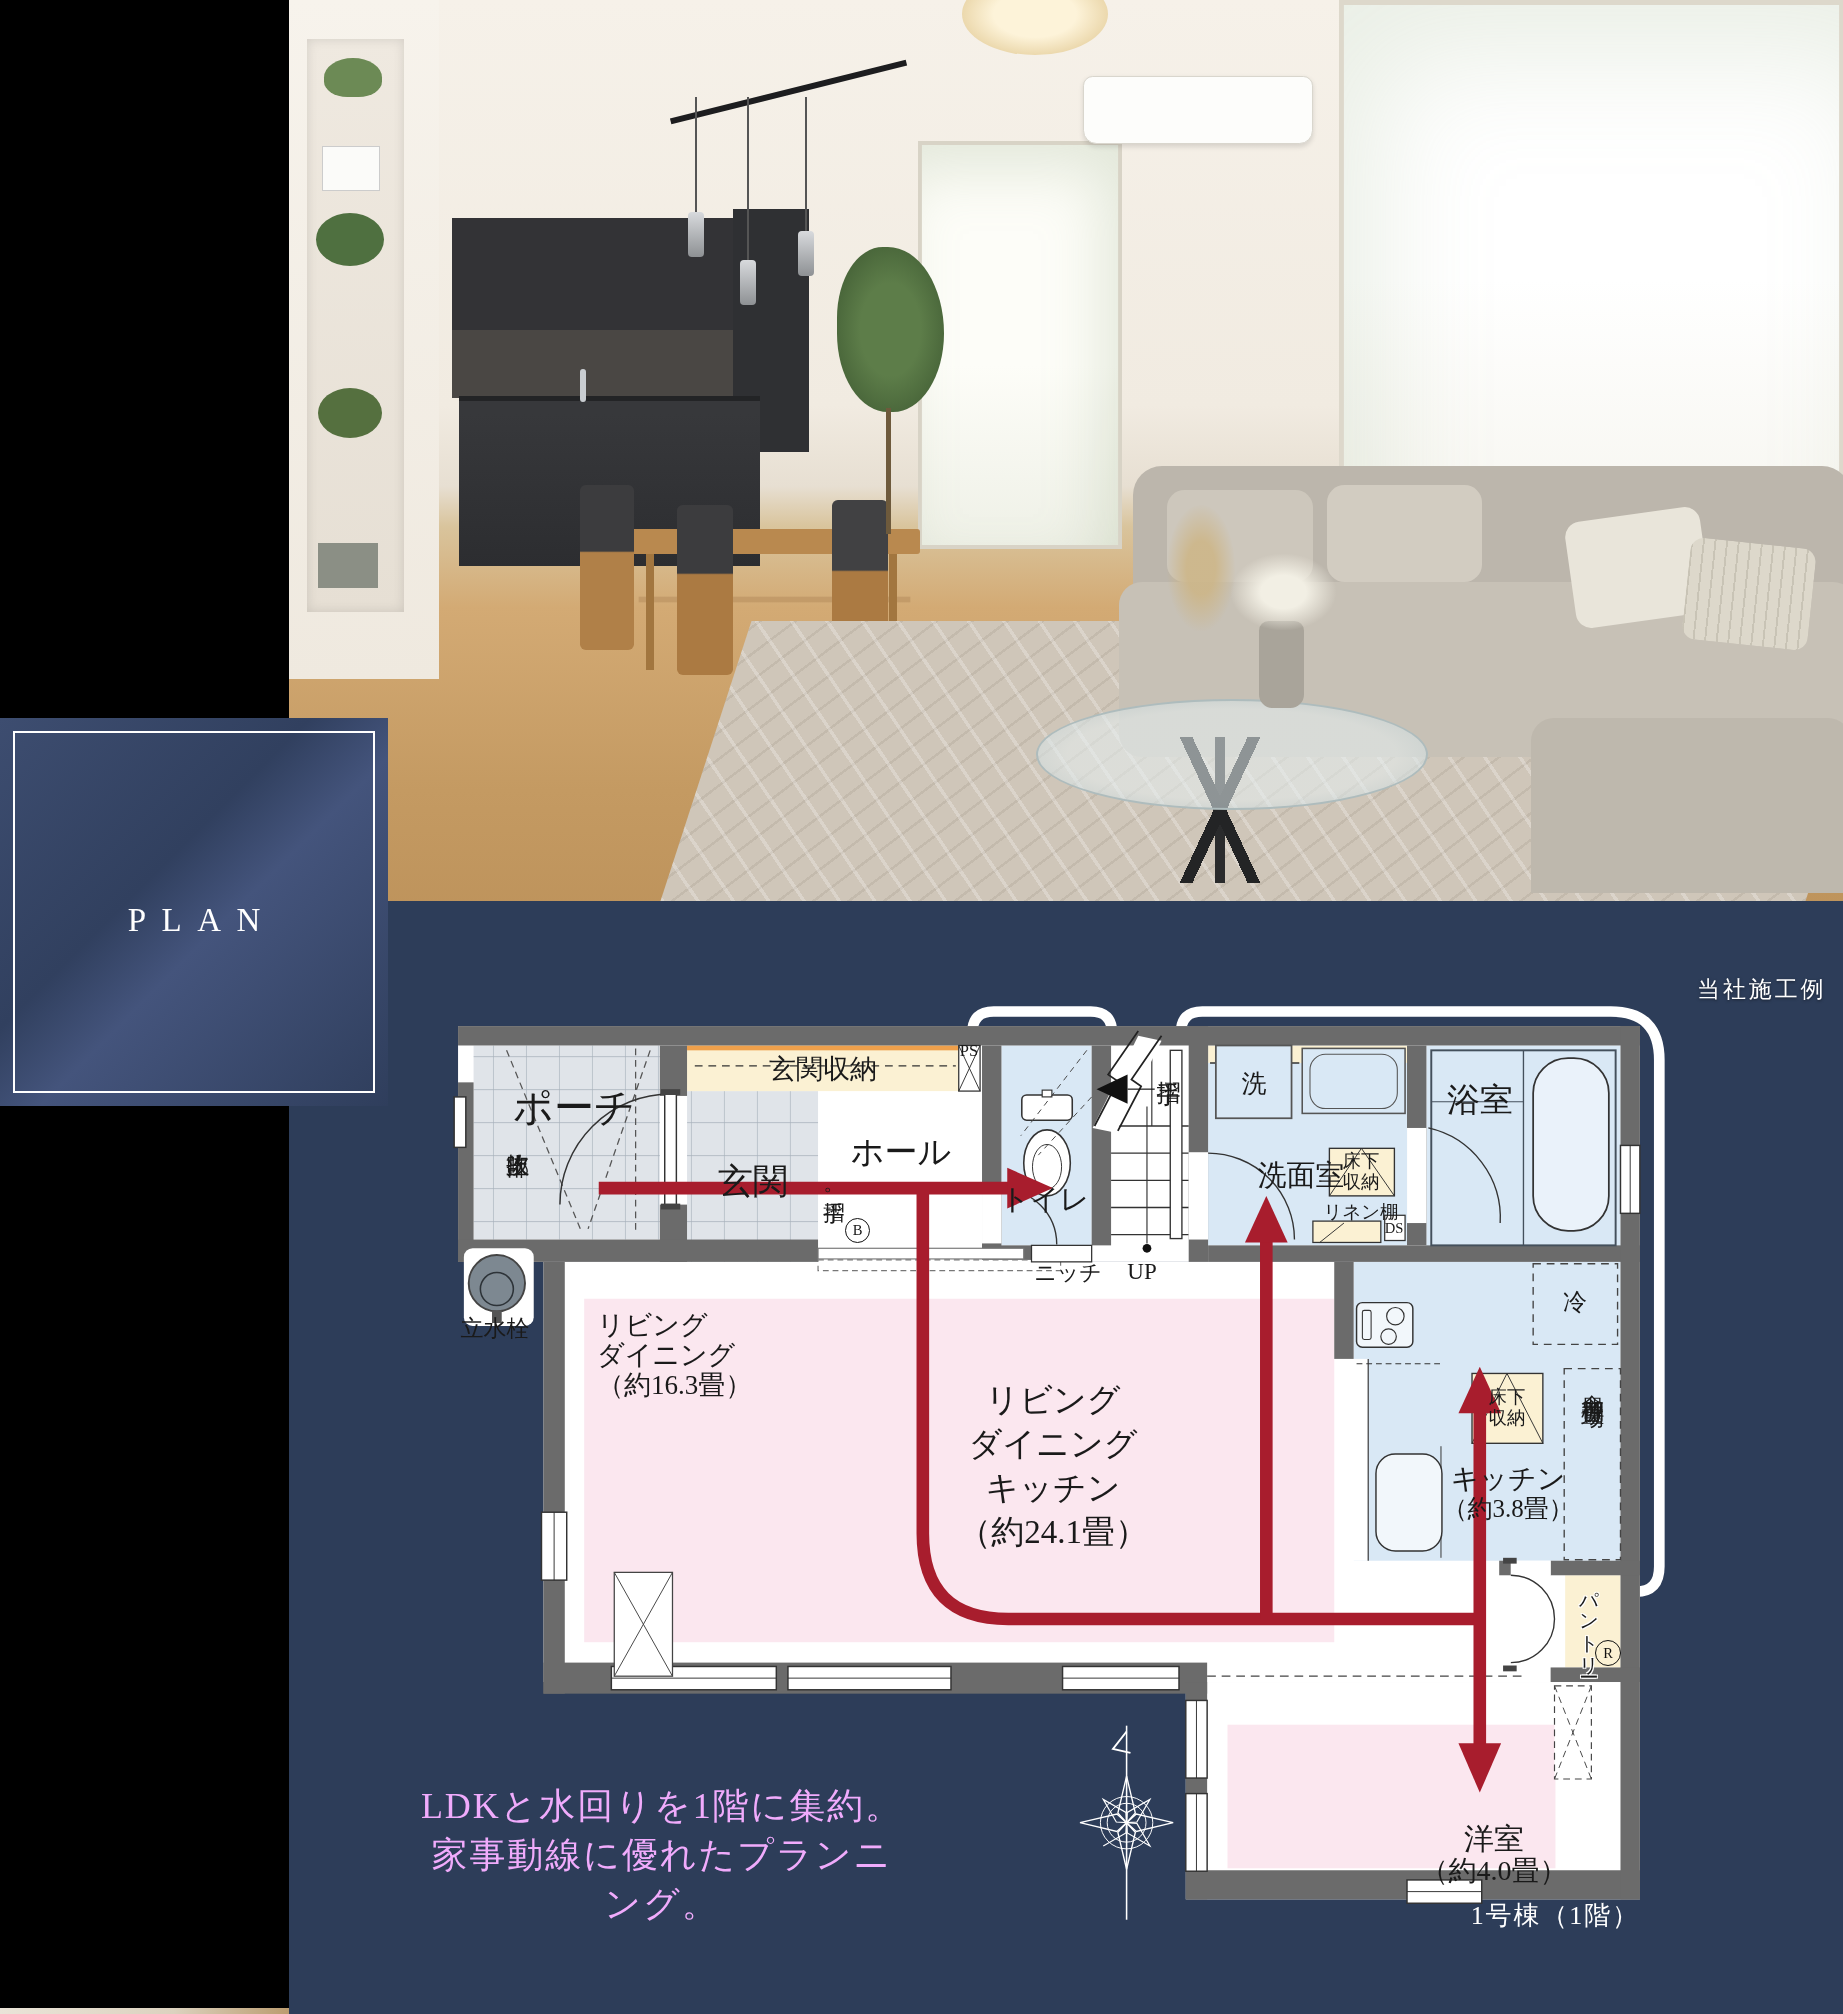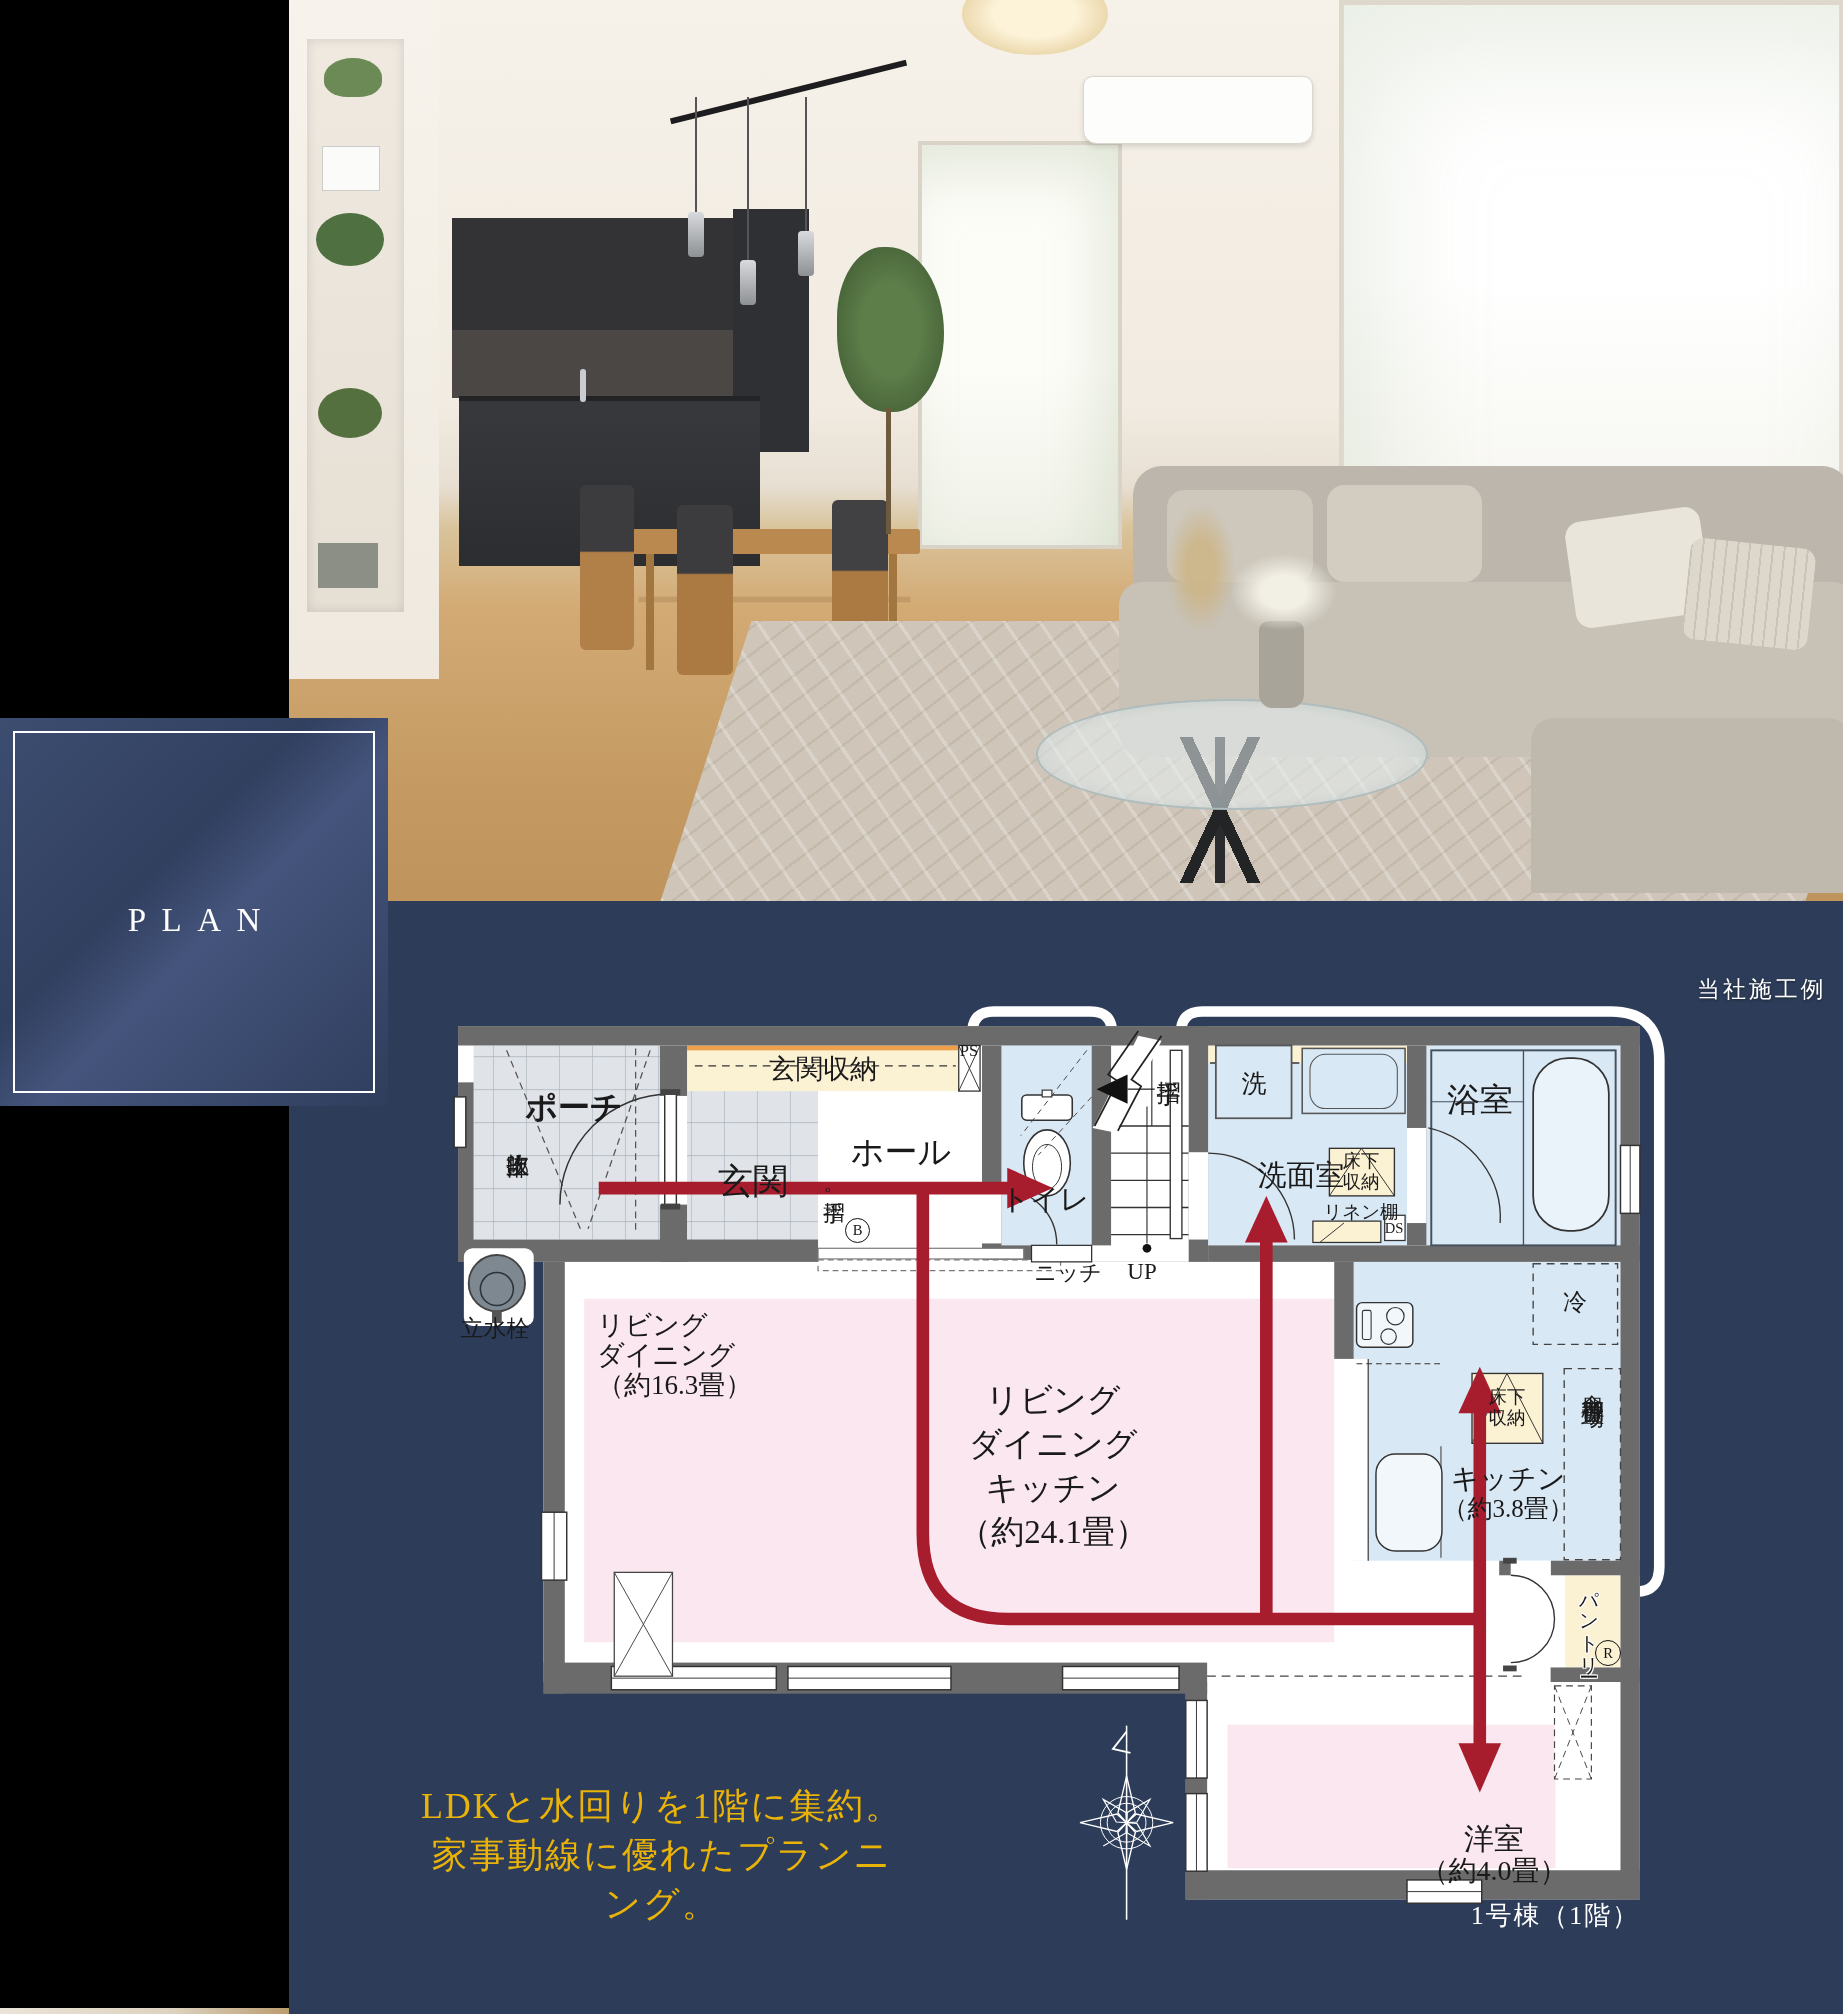--- a/index.html
+++ b/index.html
@@ -28,21 +28,21 @@
   .plan svg{position:absolute;left:0;top:0;}
   .lbl{position:absolute;color:#1a1a1a;line-height:1.1;white-space:nowrap;z-index:5;
        font-family:"Liberation Serif","DejaVu Serif",serif;}
   .c{transform:translate(-50%,-50%);} 
   .cx{transform:translateX(-50%);text-align:center;}
   .v{writing-mode:vertical-rl;text-orientation:upright;}
   .wrapbox{white-space:normal;word-break:break-all;text-align:center;line-height:1.15;}
   .circle-mark{position:absolute;border:1.9px solid #111;border-radius:50%;
        display:flex;align-items:center;justify-content:center;color:#111;background:rgba(255,255,255,.0);z-index:6;}
   .outline-txt{text-shadow:-1px -1px 0 #fff,1px -1px 0 #fff,-1px 1px 0 #fff,1px 1px 0 #fff,0 0 1.9px #fff;}
-  .catch{position:absolute;left:-13.6px;top:792px;width:497px;text-align:center;color:#eab308;
+  .catch{position:absolute;left:-13.6px;top:792px;width:497px;text-align:center;color:#f0abfc;
          font-size:36px;line-height:49px;letter-spacing:1.9px;z-index:5;}
   .unit{position:absolute;left:970px;top:908px;width:243px;text-align:right;color:#fff;
         font-size:26px;letter-spacing:1.9px;z-index:5;}
   .next-strip{position:absolute;left:0;top:2008px;width:289px;height:6.8px;
         background:linear-gradient(90deg,#eae4d8,#dcd2bf 60%,#bb9c6f);}
 </style>
 </head>
 <body>
 
 <div class="page">
@@ -313,21 +313,21 @@
         </g>
         <g transform="rotate(45)" stroke-width="1.2">
           <polygon points="0,-34 7,-8 0,0 -7,-8"></polygon>
           <polygon points="0,34 7,8 0,0 7,8"></polygon>
           <polygon points="-34,0 -8,7 0,0 -8,-7"></polygon>
           <polygon points="34,0 8,7 0,0 8,-7"></polygon>
         </g>
       </g>
     </svg>
 
-    <div class="lbl c" style="left:147px;top:118px;font-size:32px;font-weight:bold;">ポーチ</div>
+    <div class="lbl c" style="left:147px;top:118px;font-size:40px;">ポーチ</div>
     <div class="lbl v" style="left:78px;top:146px;font-size:23px;">上部吹抜</div>
     <div class="lbl c" style="left:68px;top:339px;font-size:23px;">立水栓</div>
     <div class="lbl c" style="left:326px;top:192px;font-size:35px;">玄関</div>
     <div class="lbl c" style="left:396px;top:80px;font-size:27px;">玄関収納</div>
     <div class="lbl c" style="left:474px;top:162px;font-size:33px;">ホール</div>
     <div class="lbl c" style="left:542px;top:61px;font-size:16.5px;">PS</div>
     <div class="lbl v" style="left:394px;top:195px;font-size:21.3px;">手摺。</div>
     <div class="circle-mark" style="left:418px;top:228px;width:23px;height:23px;font-size:14.6px;">B</div>
     <div class="lbl c" style="left:618px;top:210px;font-size:29px;">トイレ</div>
     <div class="lbl v" style="left:728px;top:72px;font-size:24px;">手摺</div>

